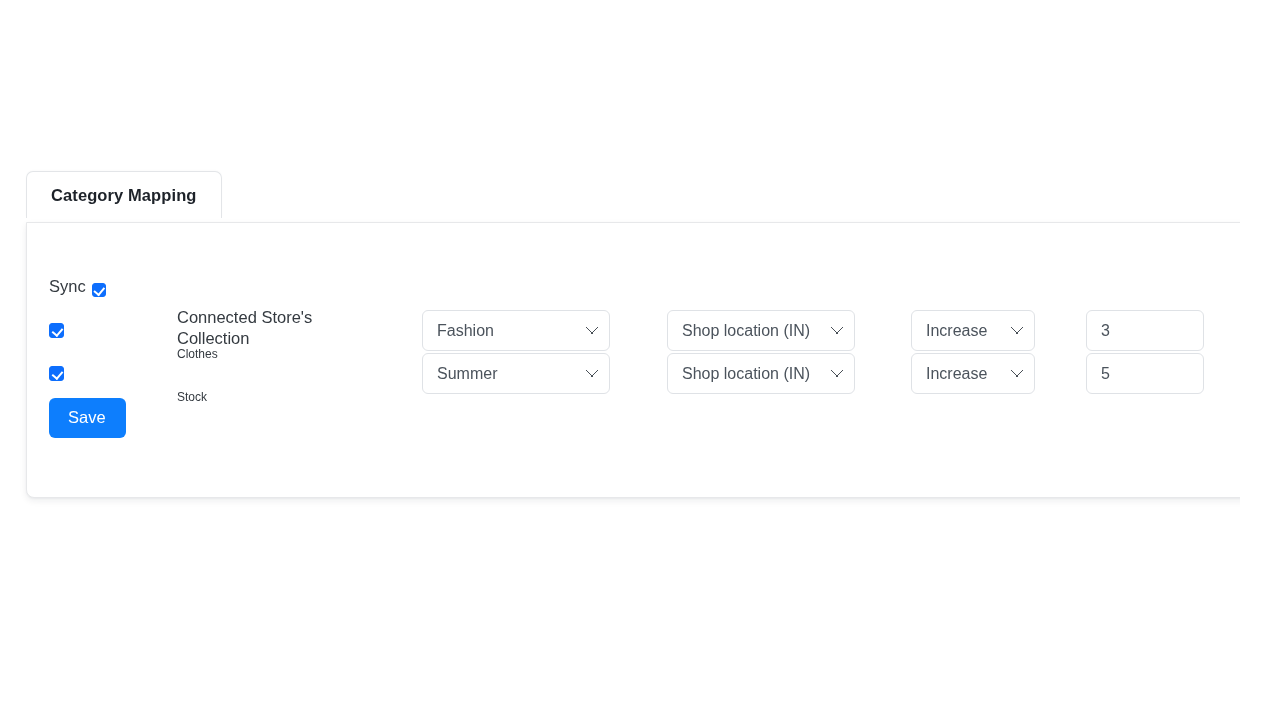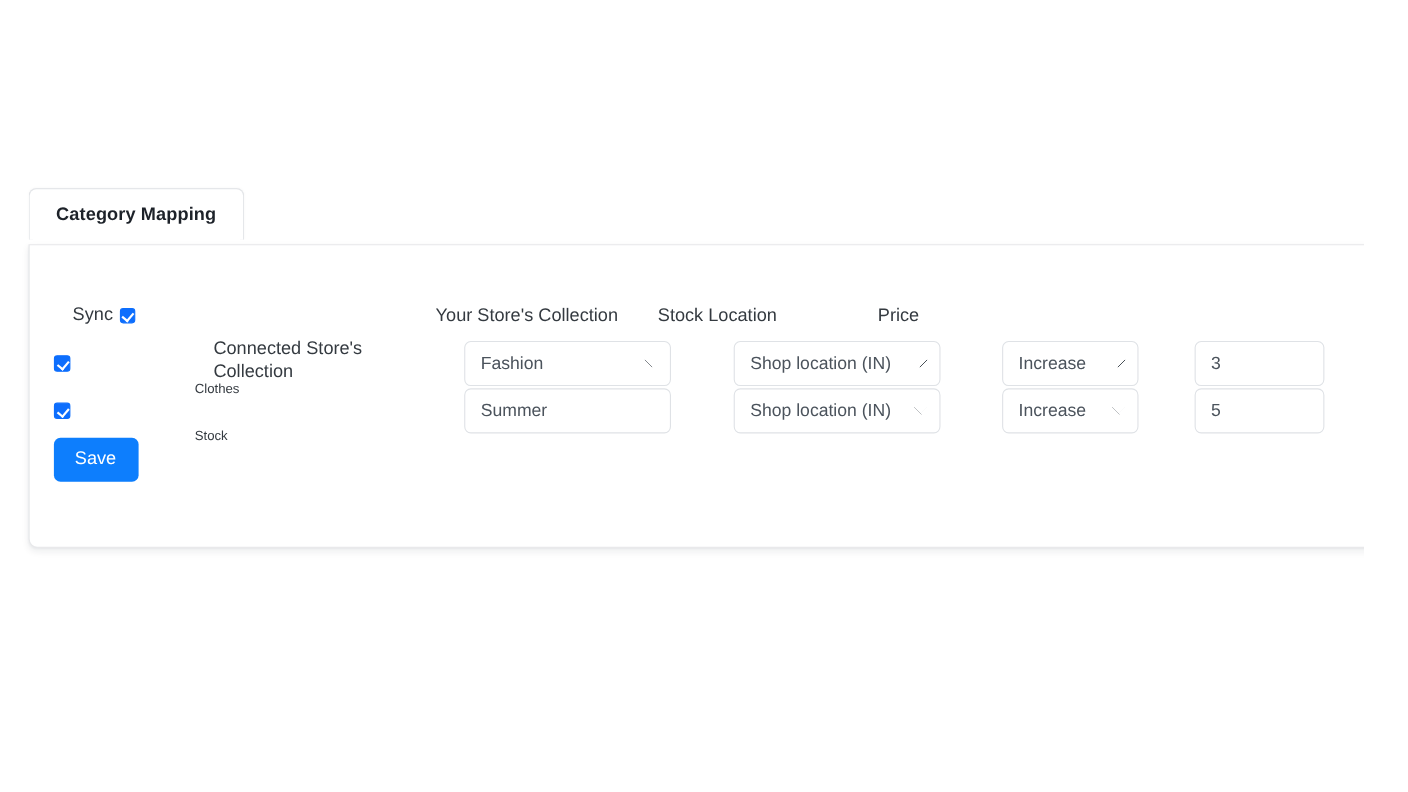--- a/index.html
+++ b/index.html
@@ -75,24 +75,23 @@
   
   .hrow { height: 46px; }
   .hlabel {
     font-size: 16.5px;
     color: #343a40;
     line-height: 1.28;
     white-space: pre-line;
   }
   .sync-head {
     display: flex;
-    align-items: center;
+    align-items: flex-end;
     gap: 6px;
     padding-top: 13px;
-    margin-left: 17px;
   }
   .head-controls {
     display: flex;
     flex: none;
     padding-top: 14px;
   }
   .head-col-yourstore { width: 202px; flex: none; }
   .head-col-stock     { width: 200px; flex: none; }
   .head-col-price     { width: 260px; flex: none; }
 
@@ -199,31 +198,20 @@
 
       <div class="row hrow">
         <div class="c-sync sync-head">
           <span class="hlabel">Sync</span>
           <input type="checkbox" class="cb small" checked="" style="">
         </div>
         <div class="c-source">
           <span class="hlabel">Connected Store's
 Collection</span>
         </div>
-        <div class="head-controls">
-          <div class="head-col-yourstore">
-            <span class="hlabel">Your Store's Collection</span>
-          </div>
-          <div class="head-col-stock">
-            <span class="hlabel">Stock Location</span>
-          </div>
-          <div class="head-col-price">
-            <span class="hlabel">Price</span>
-          </div>
-        </div>
       </div>
 
       <div class="rows-stack">
 
         <div class="row drow">
           <div class="c-sync">
             <input type="checkbox" class="cb" checked="" style="">
           </div>
           <div class="c-source">
             <span class="src-text">Clothes</span>

